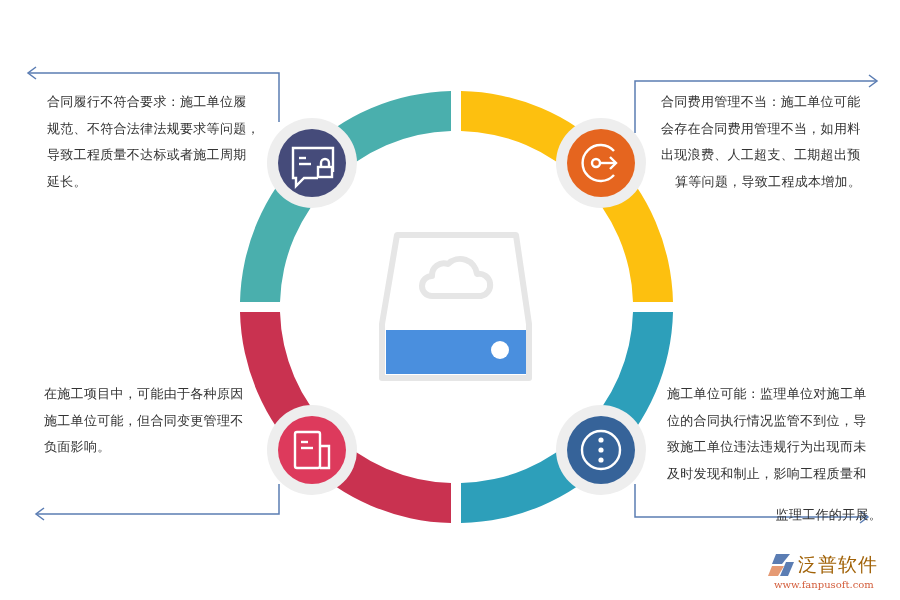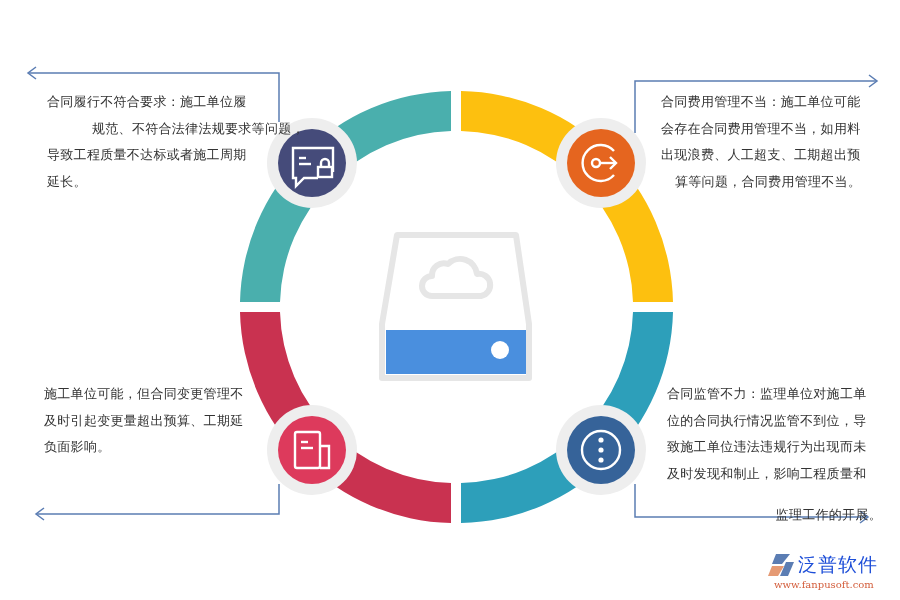--- a/index.html
+++ b/index.html
@@ -1,20 +1,20 @@
 <!DOCTYPE html>
 <html><head>
 <meta charset="utf-8">
 <style>
   html,body{margin:0;padding:0;background:#fff;}
   body{width:900px;height:600px;position:relative;overflow:hidden;font-family:"DejaVu Sans","Liberation Sans",sans-serif;}
   .ring{position:absolute;left:0;top:0;}
   .txt{position:absolute;font-size:13px;line-height:26.5px;color:#333;letter-spacing:0.3px;}
   .logo{position:absolute;left:768px;top:552px;width:125px;height:40px;}
-  .logo-cn{position:absolute;left:30px;top:0;font-size:19px;color:#1d4ed8;letter-spacing:1px;font-family:"DejaVu Sans",sans-serif;}
+  .logo-cn{position:absolute;left:30px;top:0;font-size:19px;color:#a16207;letter-spacing:1px;font-family:"DejaVu Sans",sans-serif;}
   .logo-url{position:absolute;left:6px;top:27px;font-size:10px;color:#d35d3b;font-family:"DejaVu Serif",serif;}
 </style>
 </head>
 <body>
 
 <svg class="ring" width="900" height="600" viewBox="0 0 900 600">
 
   <g>
     <path d="M240,302 A216,216 0 0 1 451,91 L451,131 A176,176 0 0 0 280,302 Z" fill="#4aafad"></path>
     <path d="M461,91 A216,216 0 0 1 673,302 L633,302 A176,176 0 0 0 461,131 Z" fill="#fdc00f"></path>
@@ -82,40 +82,40 @@
   <g>
     <path d="M397,235 L516,235 L529,324 L529,378 L382,378 L382,324 Z" fill="none" stroke="#e6e6e6" stroke-width="6" stroke-linejoin="round"></path>
     <rect x="386" y="330" width="140" height="44" fill="#4a8fde"></rect>
     <circle cx="500" cy="350" r="9" fill="#fff"></circle>
     <path d="M432,296 A10,10 0 0 1 432,276 A12,12 0 0 1 448,264 A17,17 0 0 1 477,274 A11,11 0 0 1 481,296 Z" fill="none" stroke="#e6e6e6" stroke-width="6" stroke-linejoin="round"></path>
   </g>
 </svg>
 
 <div class="txt" style="left:47px;top:89px;width:230px;">
   <div>合同履行不符合要求：施工单位履</div>
-  <div style="white-space:nowrap;margin-left:45px;">规范、不符合法律法规要求等问题，</div>
+  <div style="white-space:nowrap;">规范、不符合法律法规要求等问题，</div>
   <div>导致工程质量不达标或者施工周期</div>
   <div>延长。</div>
 </div>
 
 <div class="txt" style="left:661px;top:89px;width:230px;">
   <div>合同费用管理不当：施工单位可能</div>
   <div>会存在合同费用管理不当，如用料</div>
   <div>出现浪费、人工超支、工期超出预</div>
-  <div style="padding-left:14px;">算等问题，合同费用管理不当。</div>
+  <div style="padding-left:14px;">算等问题，导致工程成本增加。</div>
 </div>
 
 <div class="txt" style="left:44px;top:381px;width:230px;">
+  <div>在施工项目中，可能由于各种原因</div>
   <div>施工单位可能，但合同变更管理不</div>
-  <div>及时引起变更量超出预算、工期延</div>
   <div>负面影响。</div>
 </div>
 
 <div class="txt" style="left:667px;top:381px;width:215px;">
-  <div>合同监管不力：监理单位对施工单</div>
+  <div>施工单位可能：监理单位对施工单</div>
   <div>位的合同执行情况监管不到位，导</div>
   <div>致施工单位违法违规行为出现而未</div>
   <div>及时发现和制止，影响工程质量和</div>
   <div style="text-align:right;margin-top:15px;">监理工作的开展。</div>
 </div>
 
 <div class="logo">
   <svg width="28" height="26" viewBox="0 0 28 26" style="position:absolute;left:0;top:0;">
     <path d="M8,2 L22,2 L14,12 L4,12 Z" fill="#5b7db3"></path>
     <path d="M4,14 L16,14 L10,24 L0,24 Z" fill="#e59a74"></path>

